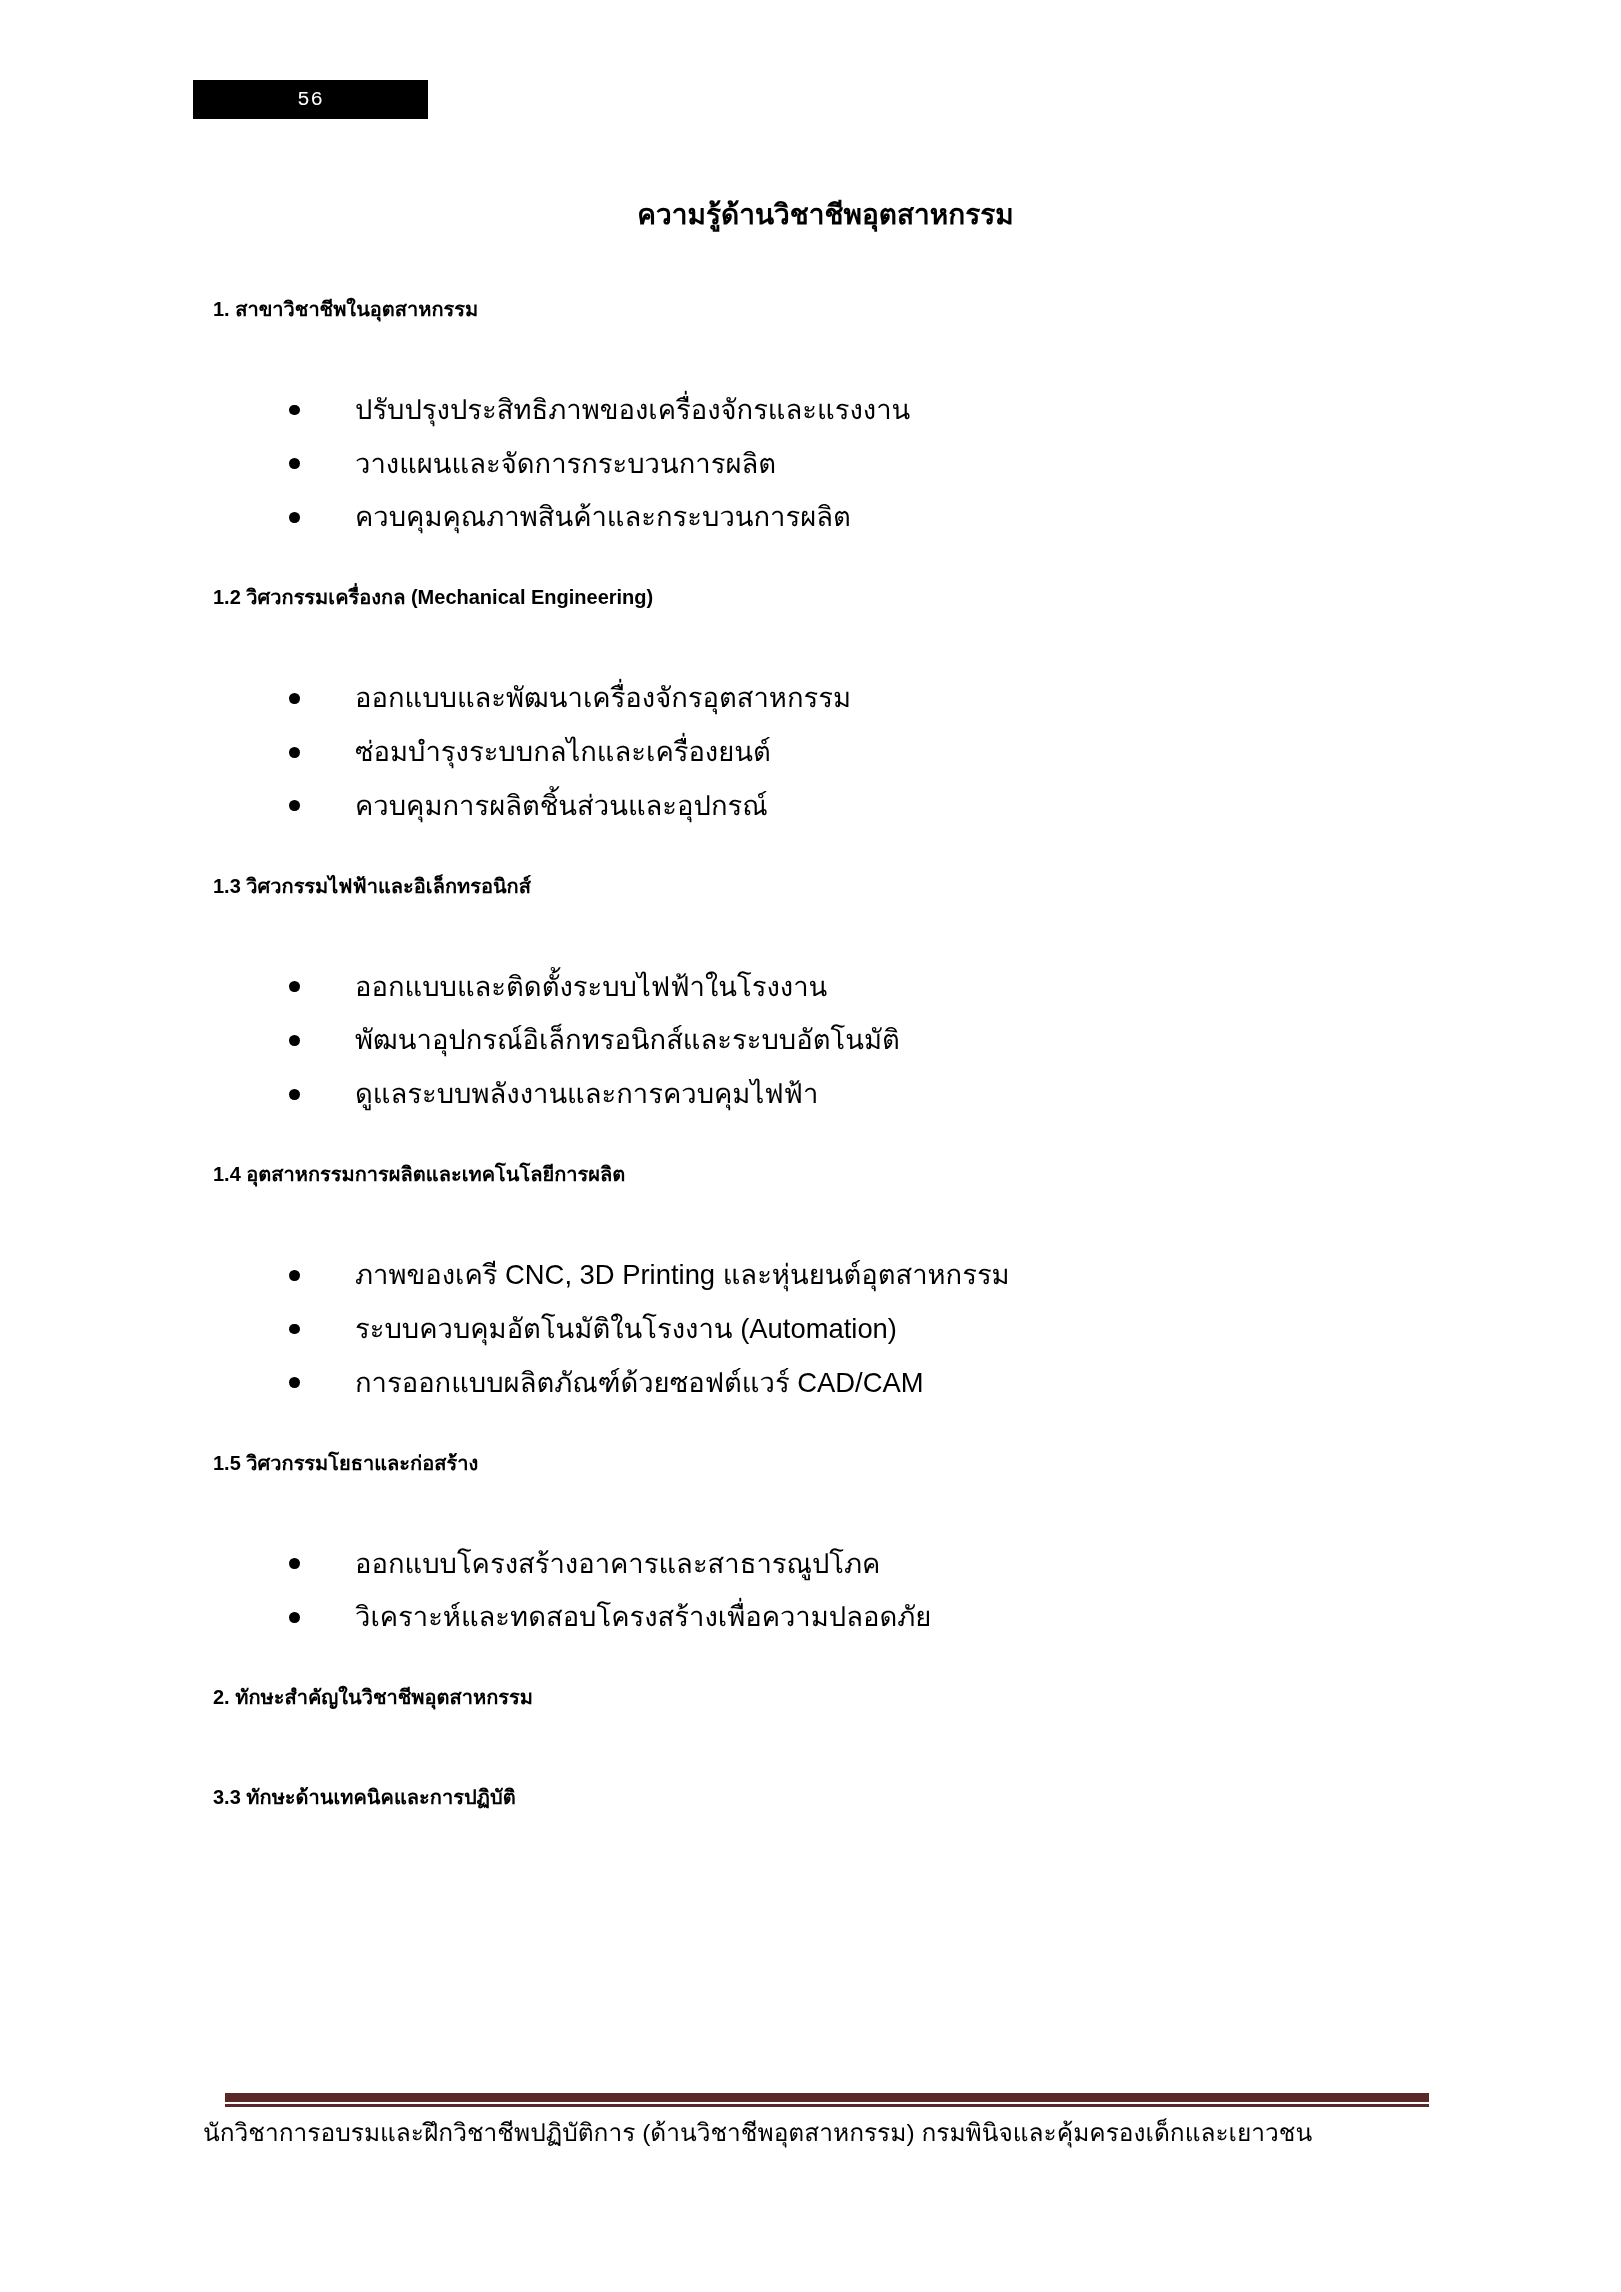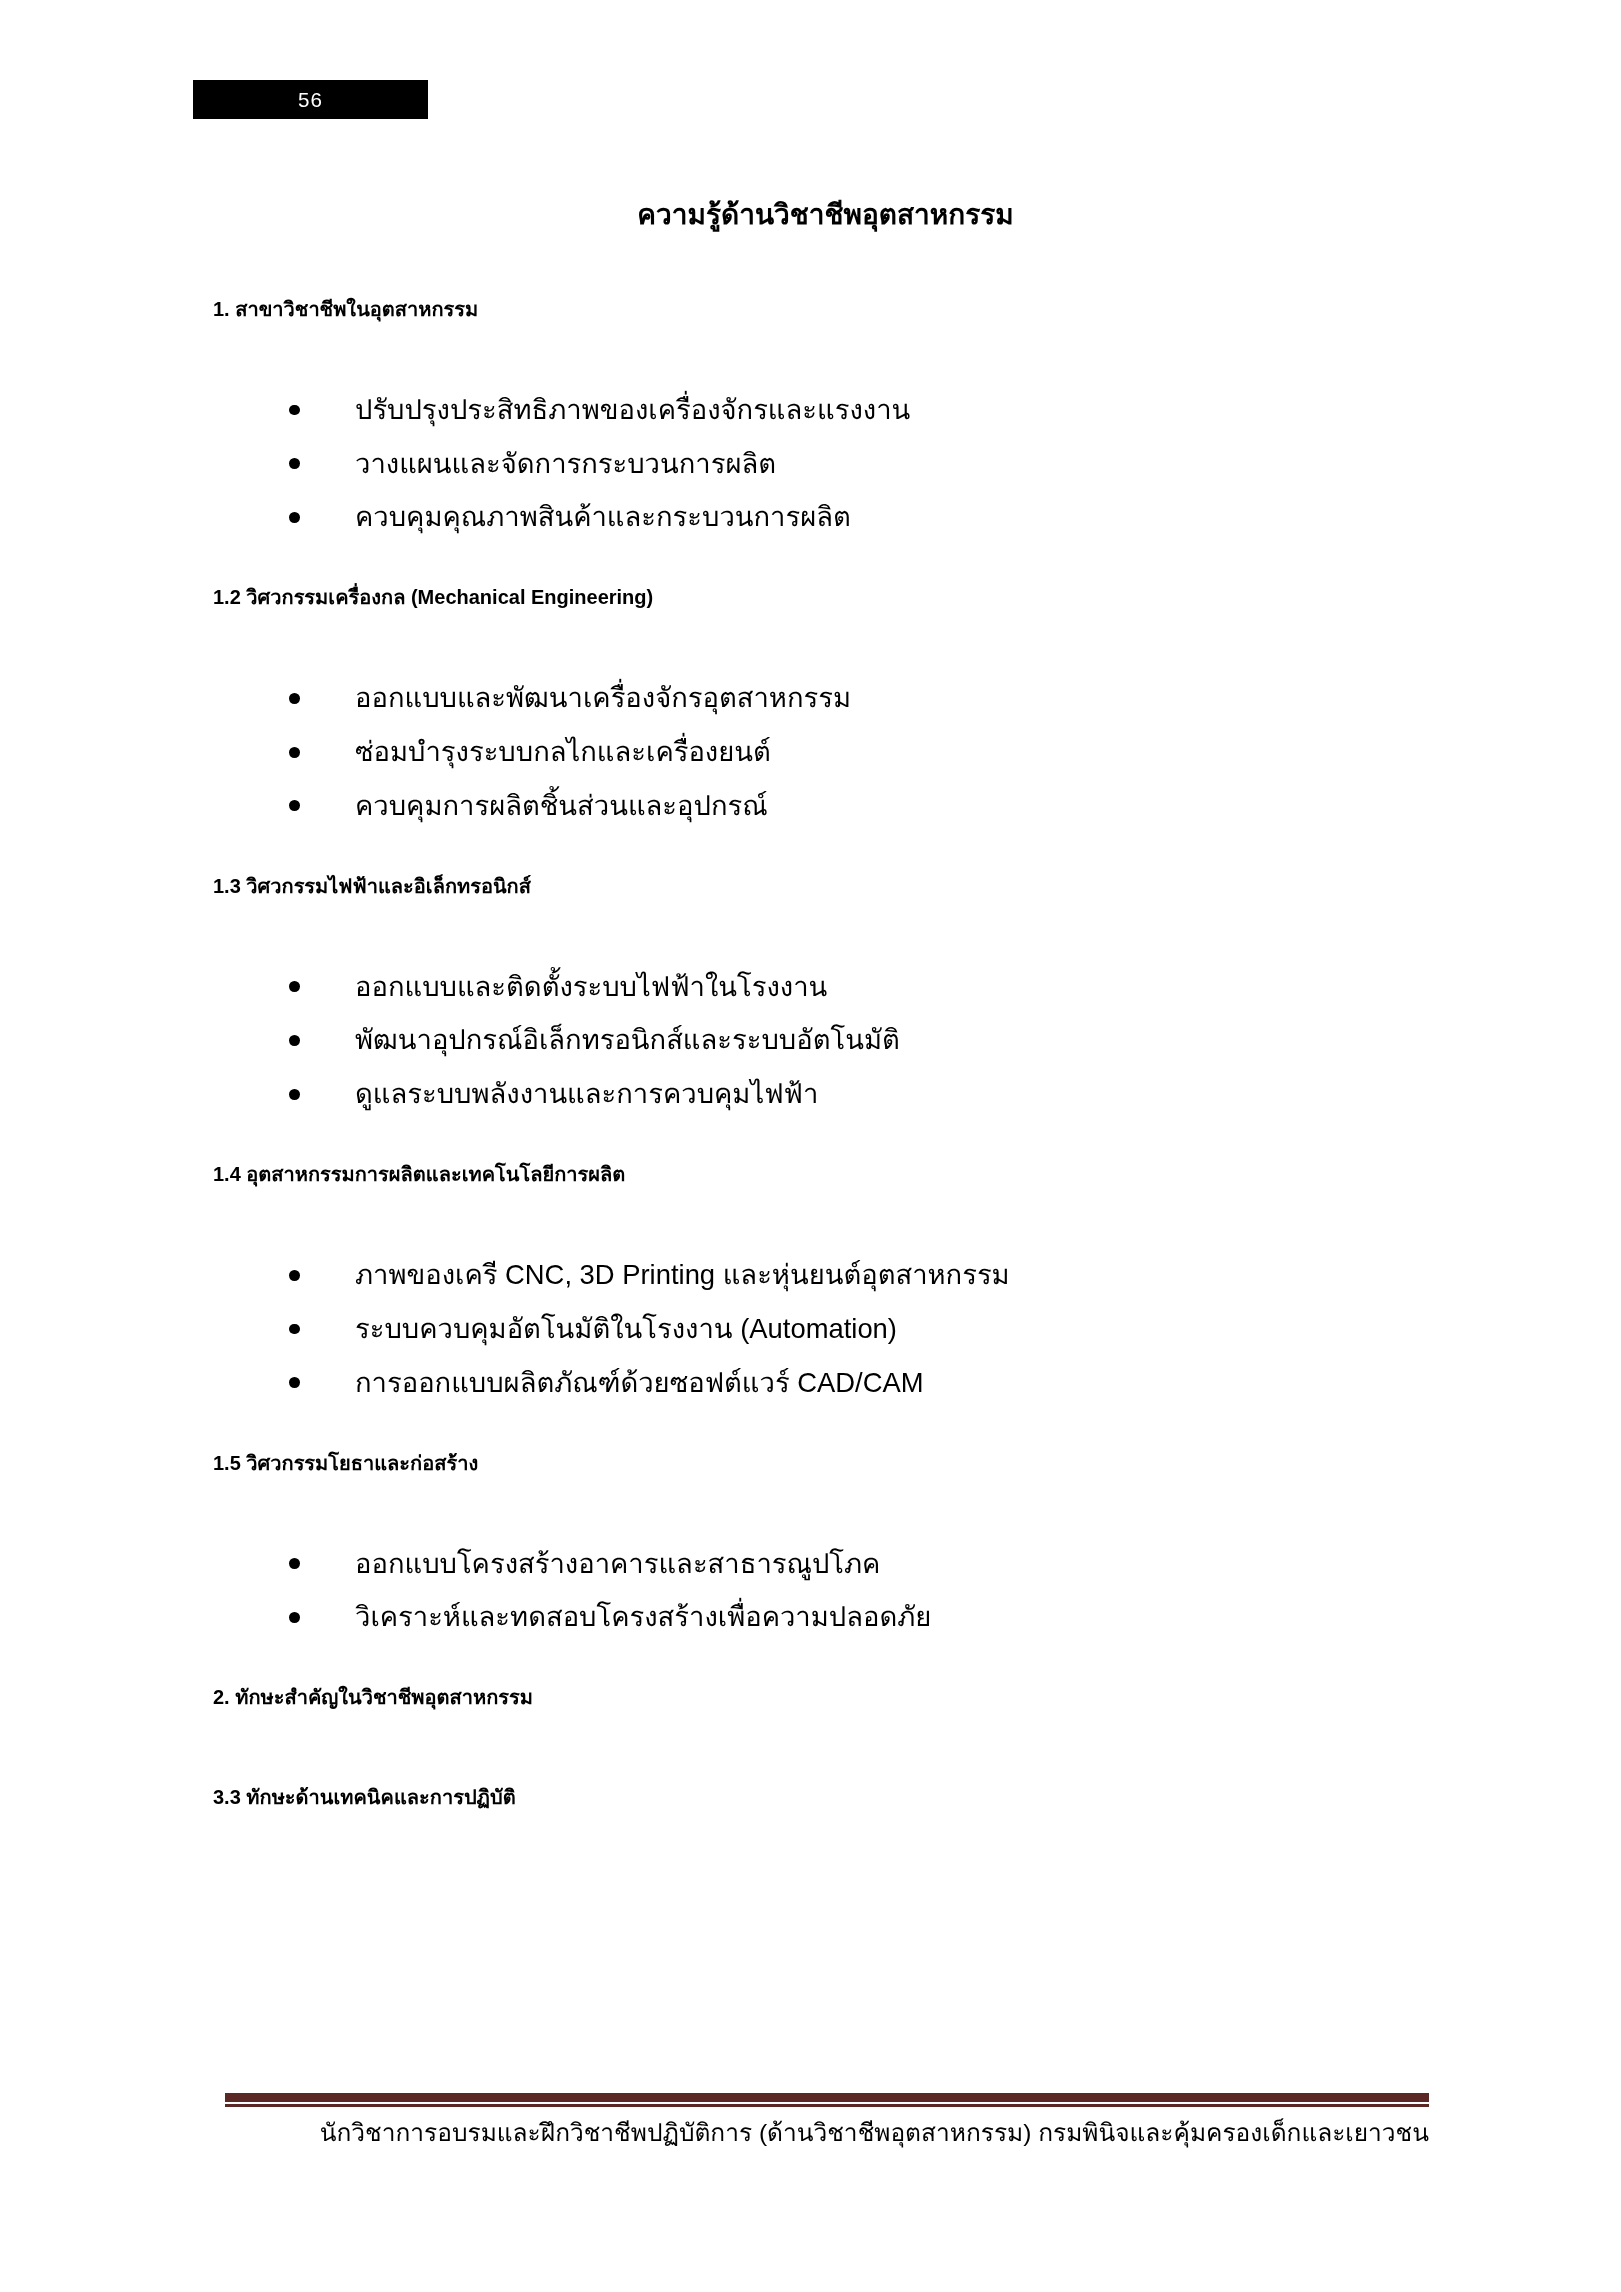--- a/index.html
+++ b/index.html
@@ -18,20 +18,21 @@
     top: 80px;
     width: 235px;
     height: 39px;
     background: #000000;
     color: #ffffff;
     display: flex;
     align-items: center;
     justify-content: center;
     font-size: 20.6px;
     letter-spacing: 1px;
+    font-family: Liberation Mono, monospace;
   }
   .content {
     position: absolute;
     left: 213px;
     top: 196px;
     width: 1225px;
   }
   .doc-title {
     text-align: center;
     font-weight: bold;
@@ -80,21 +81,20 @@
     left: 225px;
     top: 2104px;
     width: 1204px;
     height: 2.9px;
   }
   .footer-text {
     position: absolute;
     left: 203px;
     top: 2116px;
     width: 1226px;
-    text-align: right;
     font-size: 24.5px;
     line-height: 33px;
     white-space: nowrap;
   }
 </style>
 </head>
 <body>
 
 <div class="page">
 

